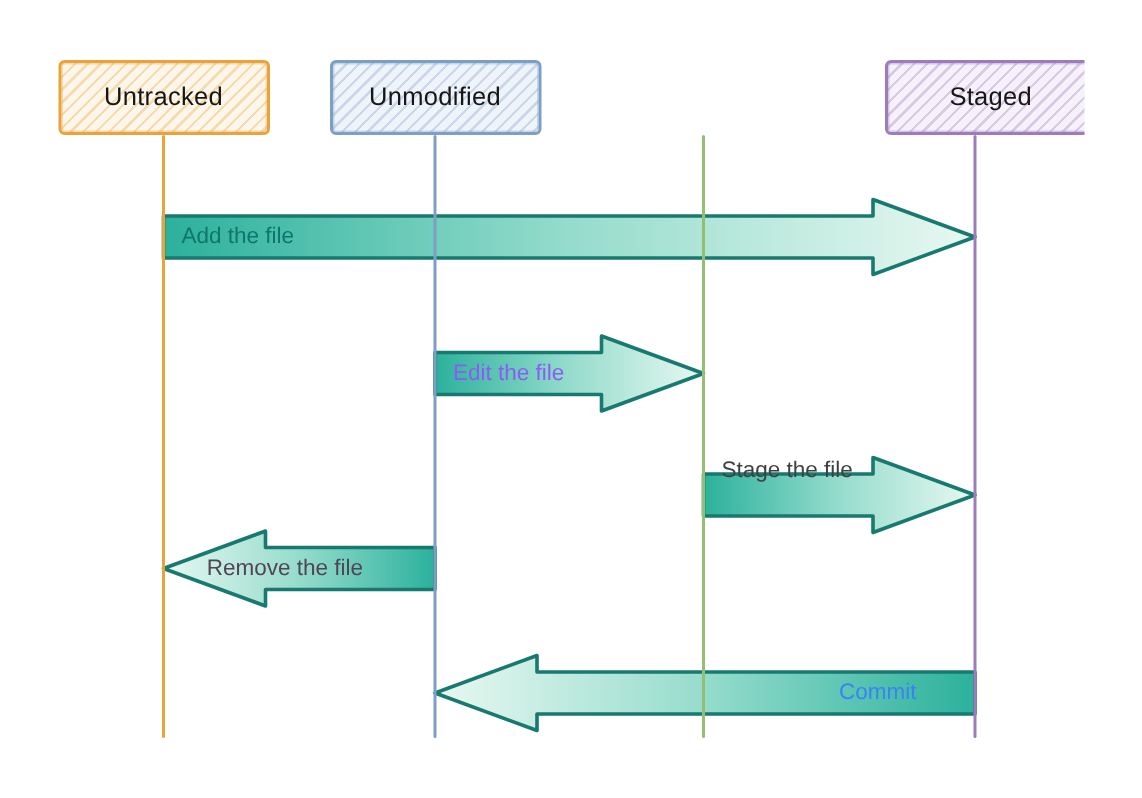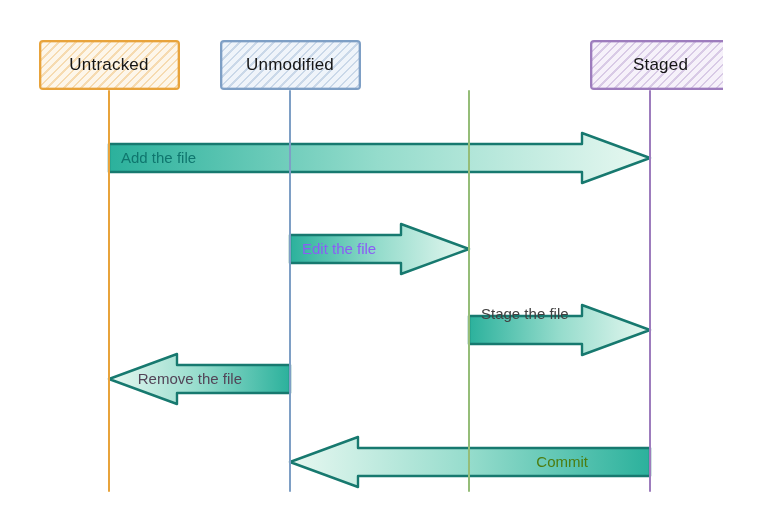--- a/index.html
+++ b/index.html
@@ -73,15 +73,15 @@
     <span class="state-label">Unmodified</span>
   </div>
   <div class="state-box" id="box-staged" style="left: 590px; top: 40px; border-color: rgb(157, 124, 189); box-shadow: rgba(157, 124, 189, 0.35) 0px 0px 0px 1px inset; background: repeating-linear-gradient(135deg, rgba(157, 124, 189, 0.33) 0px, rgba(157, 124, 189, 0.33) 1.6px, transparent 1.6px, transparent 6px), rgb(246, 241, 250);">
     <span class="state-label">Staged</span>
   </div>
 
   <div class="arrow-label" id="arrow-label-0" style="top: 158px; color: #0f766e; left: 121px;">Add the file</div>
   <div class="arrow-label" id="arrow-label-1" style="top: 249px; color: #8b5cf6; left: 302px;">Edit the file</div>
   <div class="arrow-label" id="arrow-label-2" style="top: 314px; color: #404040; left: 481px;">Stage the file</div>
   <div class="arrow-label" id="arrow-label-3" style="top: 379px; color: rgb(82, 68, 87); right: 481px;">Remove the file</div>
-  <div class="arrow-label" id="arrow-label-4" style="top: 462px; color: #4d7c0f; right: 135px;">Commit</div>
+  <div class="arrow-label" id="arrow-label-4" style="top: 462px; color: #3b82f6; right: 112px;">Commit</div>
 
 </div>
 
 </body></html>

